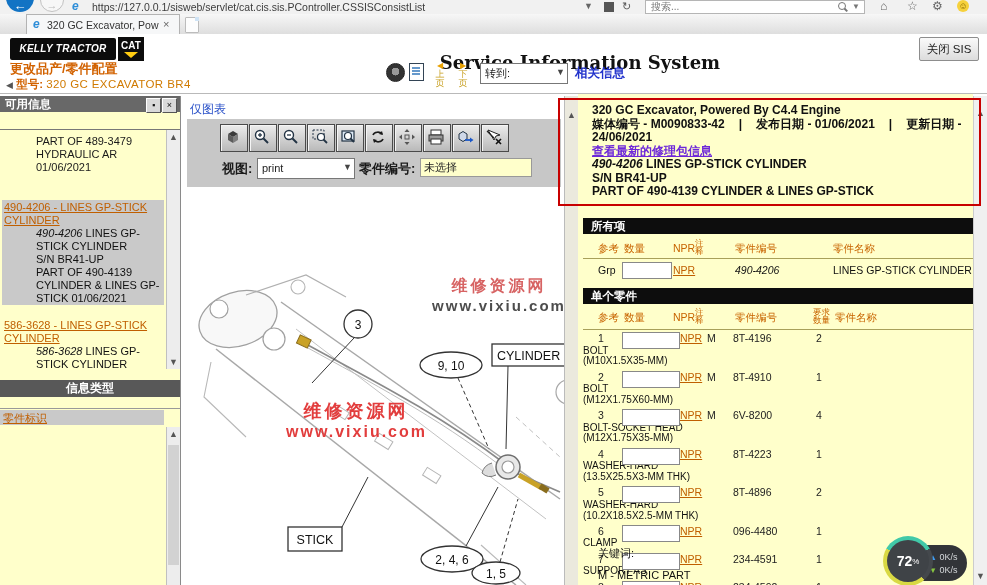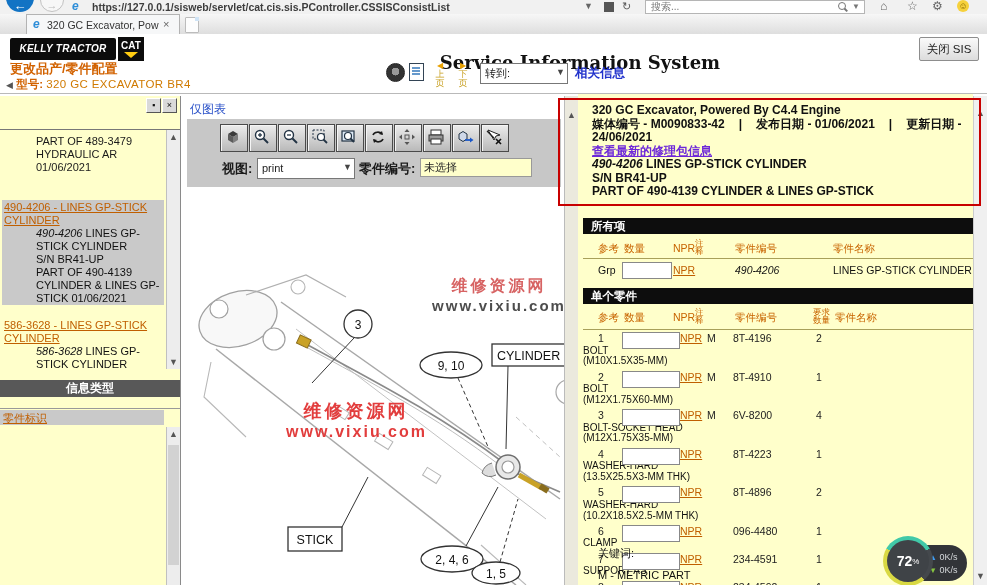--- a/index.html
+++ b/index.html
@@ -5,21 +5,21 @@
   html,body{margin:0;padding:0;}
   body{font-family:"Liberation Sans",sans-serif;}
   .screen{position:relative;width:987px;height:585px;background:#fff;overflow:hidden;font-size:12px;color:#222;}
   .abs{position:absolute;}
 
   
   .chrome{left:0;top:0;width:987px;height:14px;background:#f1f1f1;border-bottom:1px solid #d6d6d6;}
   .back-btn{left:6px;top:-16px;width:28px;height:28px;border-radius:50%;background:#1273c4;color:#fff;text-align:center;line-height:44px;font-size:13px;}
   .fwd-btn{left:40px;top:-12px;width:22px;height:22px;border-radius:50%;background:#f7f7f7;border:1px solid #c2c2c2;color:#bbb;text-align:center;line-height:32px;font-size:11px;}
   .ie-e{left:72px;top:0px;color:#2d8dd8;font-weight:bold;font-style:italic;font-size:12px;line-height:13px;}
-  .url-txt{left:92px;top:1px;width:480px;white-space:nowrap;overflow:hidden;color:#3c3c3c;font-size:10.5px;line-height:13px;font-weight:bold;}
+  .url-txt{left:92px;top:1px;width:480px;white-space:nowrap;overflow:hidden;color:#3c3c3c;font-size:10.5px;line-height:13px;}
   .url-caret{left:584px;top:0;color:#666;font-size:9px;line-height:13px;}
   .page-ic{left:604px;top:2px;width:10px;height:10px;background:#555;}
   .refresh-ic{left:622px;top:0;color:#555;font-size:11px;line-height:13px;}
   .search-box{left:645px;top:0px;width:218px;height:12px;background:#fff;border:1px solid #b5b5b5;}
   .search-ph{left:651px;top:1px;color:#777;font-size:10px;line-height:12px;}
   .lens{left:838px;top:2px;width:6px;height:6px;border:1.5px solid #777;border-radius:50%;}
   .lens::after{content:"";position:absolute;left:5px;top:6px;width:4px;height:1.5px;background:#777;transform:rotate(45deg);}
   .mag-caret{left:852px;top:0;color:#777;font-size:8px;line-height:13px;}
   .home-ic{left:880px;top:-1px;color:#666;font-size:12px;line-height:14px;}
   .star-ic{left:907px;top:-1px;color:#666;font-size:12px;line-height:14px;}
@@ -191,20 +191,21 @@
       <span class="vt">下页</span>
     </div>
     <div class="abs goto-sel">
       <span class="abs goto-txt">转到:</span>
       <span class="sel-arrow">▼</span>
     </div>
     <div class="abs related-link">相关信息</div>
   </div>
 
   <div class="abs sb-yellow"></div>
+  <div class="abs sb-title">可用信息</div>
   <div class="abs winbtn" style="left:146px;">▪</div>
   <div class="abs winbtn" style="left:162px;">×</div>
   <div class="abs sb-div1"></div>
 
   <div class="abs sb-scroll">
     <div class="sb-tail">PART OF 489-3479 HYDRAULIC AR 01/06/2021</div>
     <div>
 
         <div class="sb-entry selected">
           <a class="sb-link">490-4206 - LINES GP-STICK CYLINDER</a>

